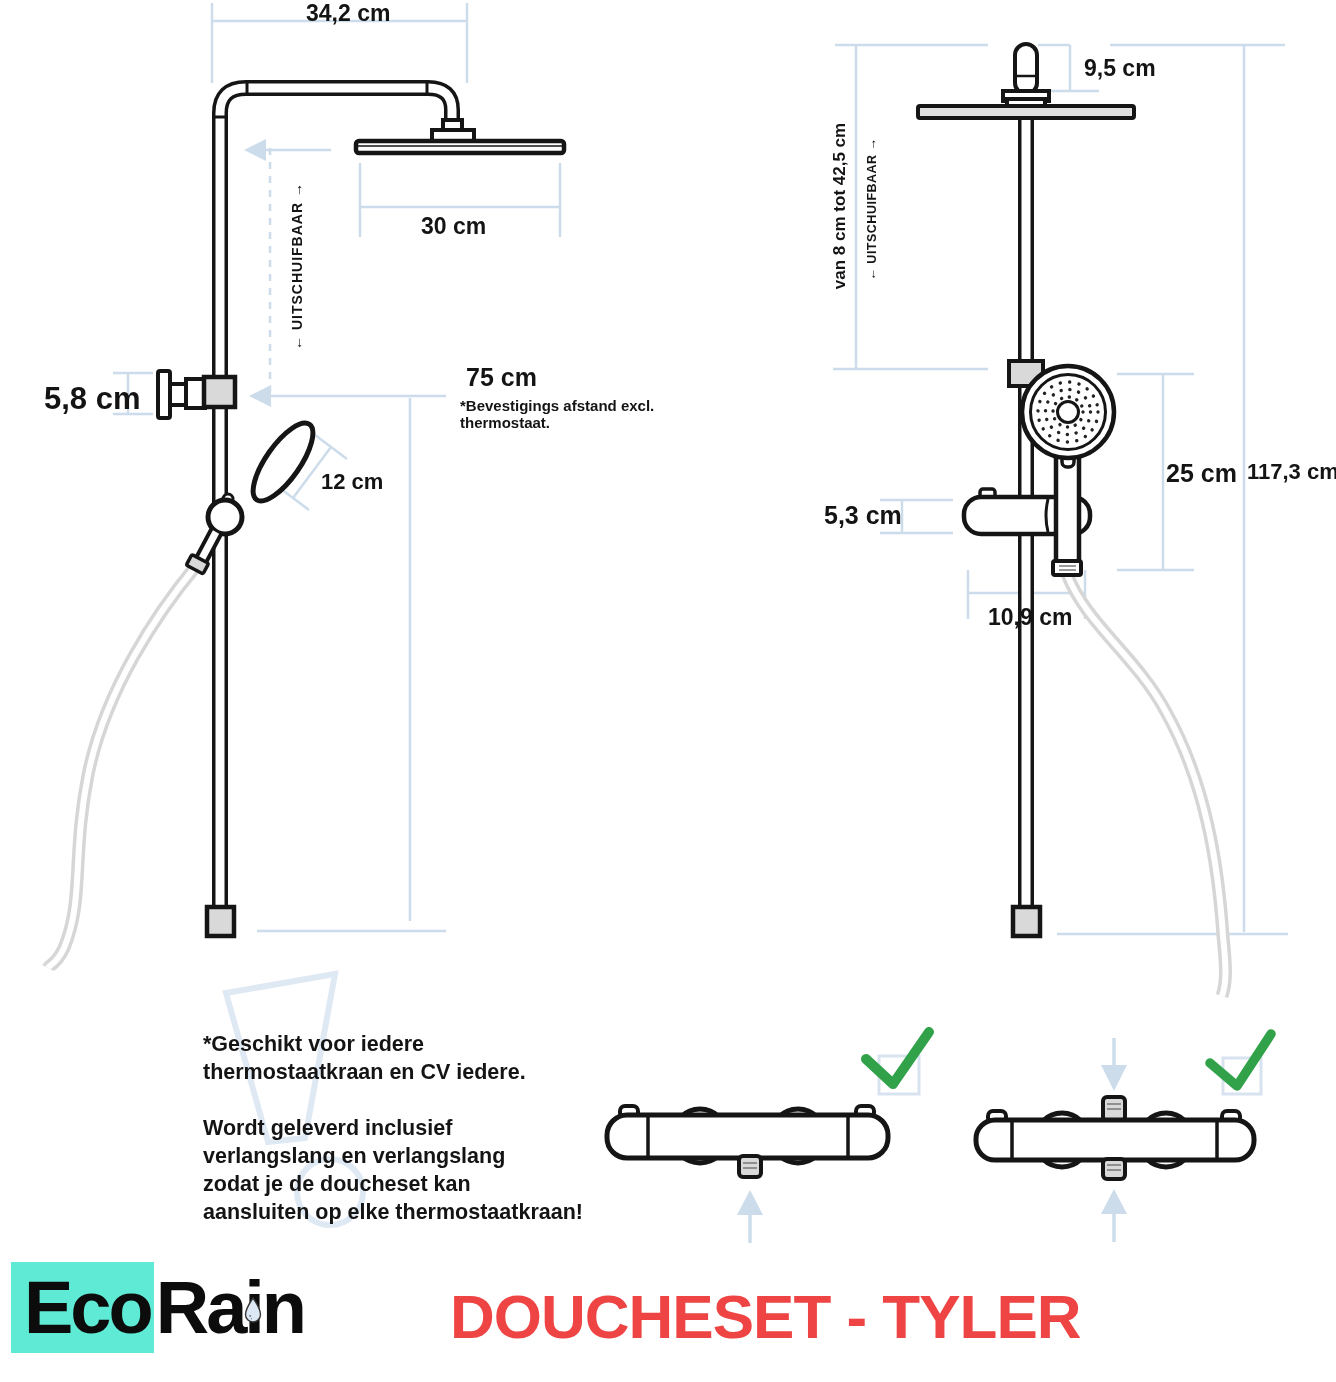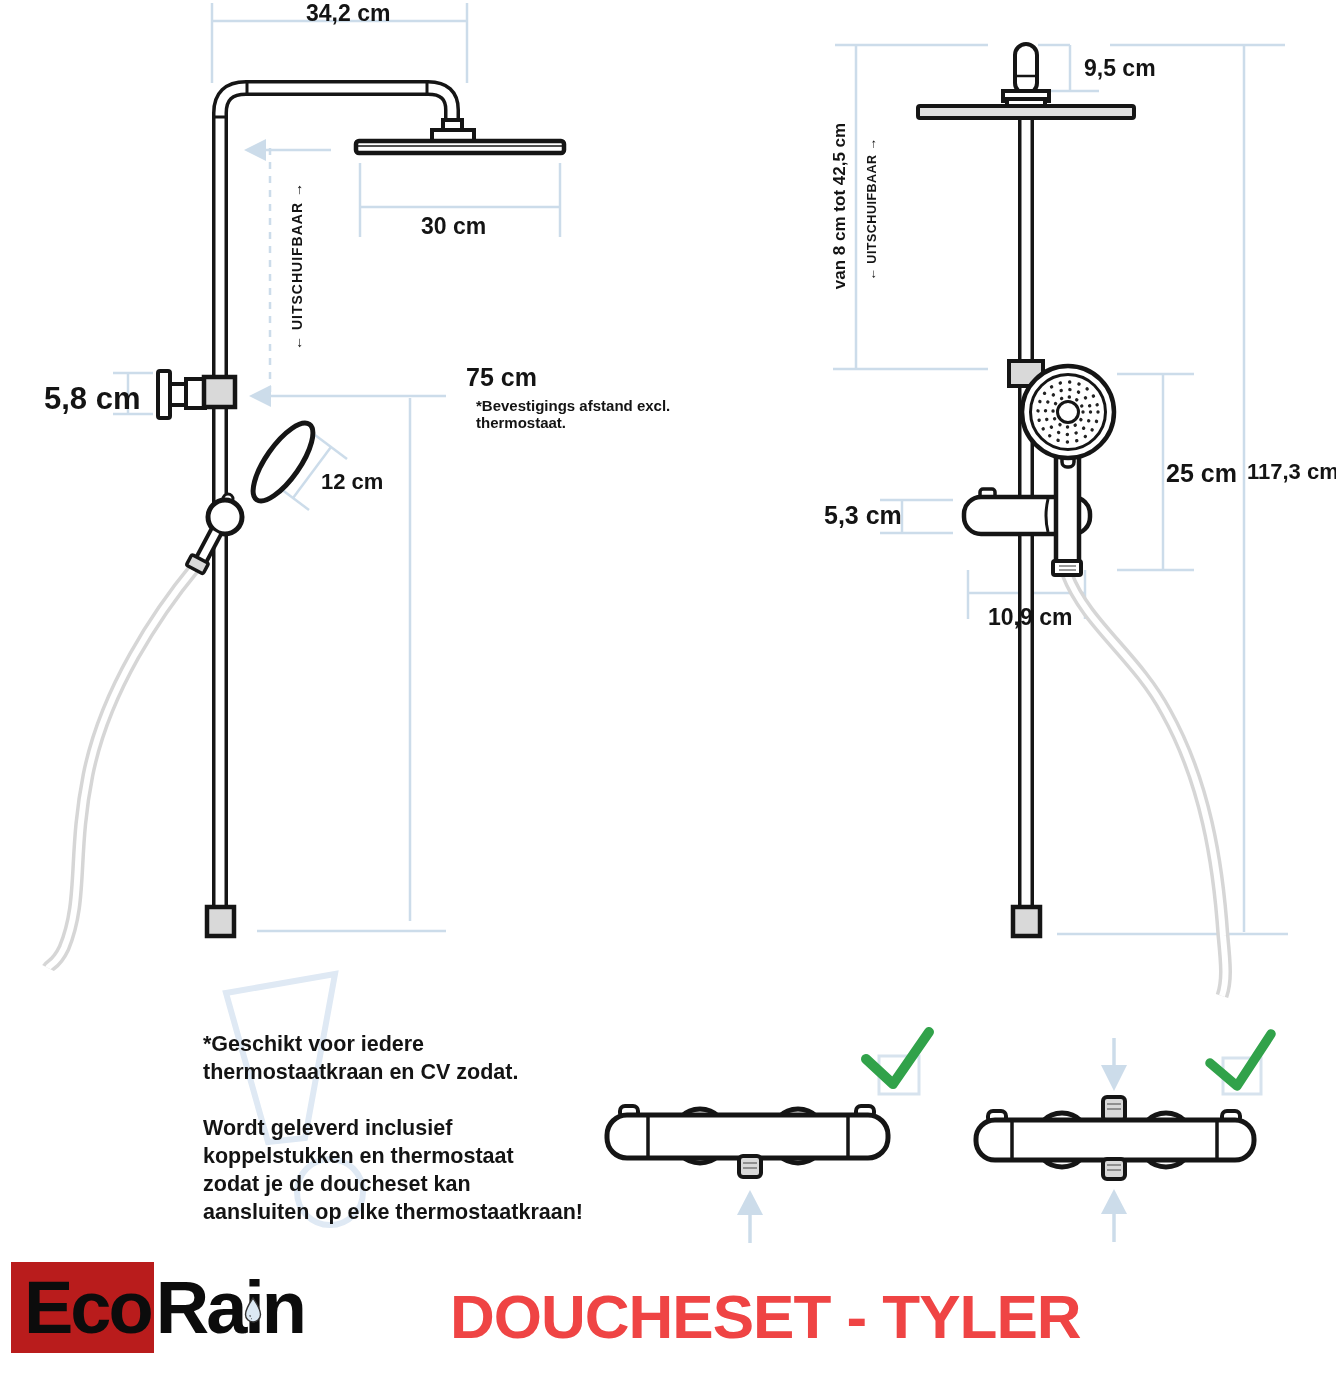--- a/index.html
+++ b/index.html
@@ -7,21 +7,21 @@
           font-family:"Liberation Sans", sans-serif;color:#141414;}
   svg.art{position:absolute;left:0;top:0;}
   .lbl{position:absolute;font-weight:700;color:#141414;white-space:nowrap;line-height:1;}
   .vlbl{position:absolute;font-weight:700;color:#141414;white-space:nowrap;line-height:1;
         transform:translate(-50%,-50%) rotate(-90deg);}
   .note-sm{position:absolute;font-weight:700;font-size:15px;line-height:17px;color:#141414;}
   .notes{position:absolute;left:203px;top:1030px;font-weight:700;font-size:21.5px;line-height:28px;color:#141414;}
   .notes .gap{height:28px;}
   .logo{position:absolute;left:11px;top:1262px;height:91px;display:flex;align-items:center;
         font-weight:700;font-size:74px;letter-spacing:-3px;color:#0c0c0c;}
-  .logo .eco{background:#b91c1c;height:91px;display:flex;align-items:center;padding:0 3px 0 13px;}
+  .logo .eco{background:#5eead4;height:91px;display:flex;align-items:center;padding:0 3px 0 13px;}
   .logo .rain{padding-left:2px;}
   .logo .dropwrap{position:absolute;left:232px;top:-6px;}
   .title{position:absolute;left:450px;top:1281px;font-weight:700;font-size:62px;letter-spacing:-1px;
          color:#ef4444;white-space:nowrap;}
 </style>
 </head>
 <body>
 
 <div class="canvas">
 
@@ -184,40 +184,40 @@
     <rect x="1223" y="1058" width="38" height="36" fill="none" stroke="#d7e3ee" stroke-width="3"></rect>
     <path d="M1210,1063 L1237,1086 L1271,1034" stroke="#31a24a" stroke-width="9.5" fill="none" stroke-linecap="round" stroke-linejoin="round"></path>
   </g>
 </svg>
 
 <div class="lbl" style="left:306px;top:2px;font-size:23px;">34,2 cm</div>
 <div class="lbl" style="left:421px;top:215px;font-size:23px;">30 cm</div>
 <div class="vlbl" style="left:297px;top:266px;font-size:14px;letter-spacing:1px;">←  UITSCHUIFBAAR  →</div>
 <div class="lbl" style="left:44px;top:383px;font-size:31px;">5,8 cm</div>
 <div class="lbl" style="left:466px;top:365px;font-size:25px;">75 cm</div>
-<div class="note-sm" style="left:460px;top:397px;margin-left:16px;">
+<div class="note-sm" style="left:460px;top:397px;">
   <div>*Bevestigings afstand excl.</div>
   <div>thermostaat.</div>
 </div>
 <div class="lbl" style="left:321px;top:471px;font-size:22px;">12 cm</div>
 
 <div class="lbl" style="left:1084px;top:57px;font-size:23px;">9,5 cm</div>
 <div class="vlbl" style="left:839px;top:206px;font-size:17px;">van 8 cm tot 42,5 cm</div>
 <div class="vlbl" style="left:872px;top:209px;font-size:12.5px;letter-spacing:0.5px;">←  UITSCHUIFBAAR  →</div>
 <div class="lbl" style="left:1166px;top:461px;font-size:25px;">25 cm</div>
 <div class="lbl" style="left:1247px;top:461px;font-size:22px;">117,3 cm</div>
 <div class="lbl" style="left:824px;top:503px;font-size:25px;">5,3 cm</div>
 <div class="lbl" style="left:988px;top:606px;font-size:23px;">10,9 cm</div>
 
 <div class="notes">
   <div>*Geschikt voor iedere</div>
-  <div>thermostaatkraan en CV zodat.</div>
+  <div>thermostaatkraan en CV iedere.</div>
   <div class="gap"></div>
   <div>Wordt geleverd inclusief</div>
-  <div>koppelstukken en thermostaat</div>
+  <div>verlangslang en verlangslang</div>
   <div>zodat je de doucheset kan</div>
   <div>aansluiten op elke thermostaatkraan!</div>
 </div>
 
 <div class="logo">
   <span class="eco">Eco</span>
   <span class="rain">Rain</span>
   <span class="dropwrap">
     <svg width="20" height="28" viewBox="0 0 20 28">
       <path d="M10,2 C10,2 17.5,13 17.5,18.5 A7.5,7.5 0 1 1 2.5,18.5 C2.5,13 10,2 10,2 Z" fill="#dce9f4" stroke="#333" stroke-width="1.4"></path>

